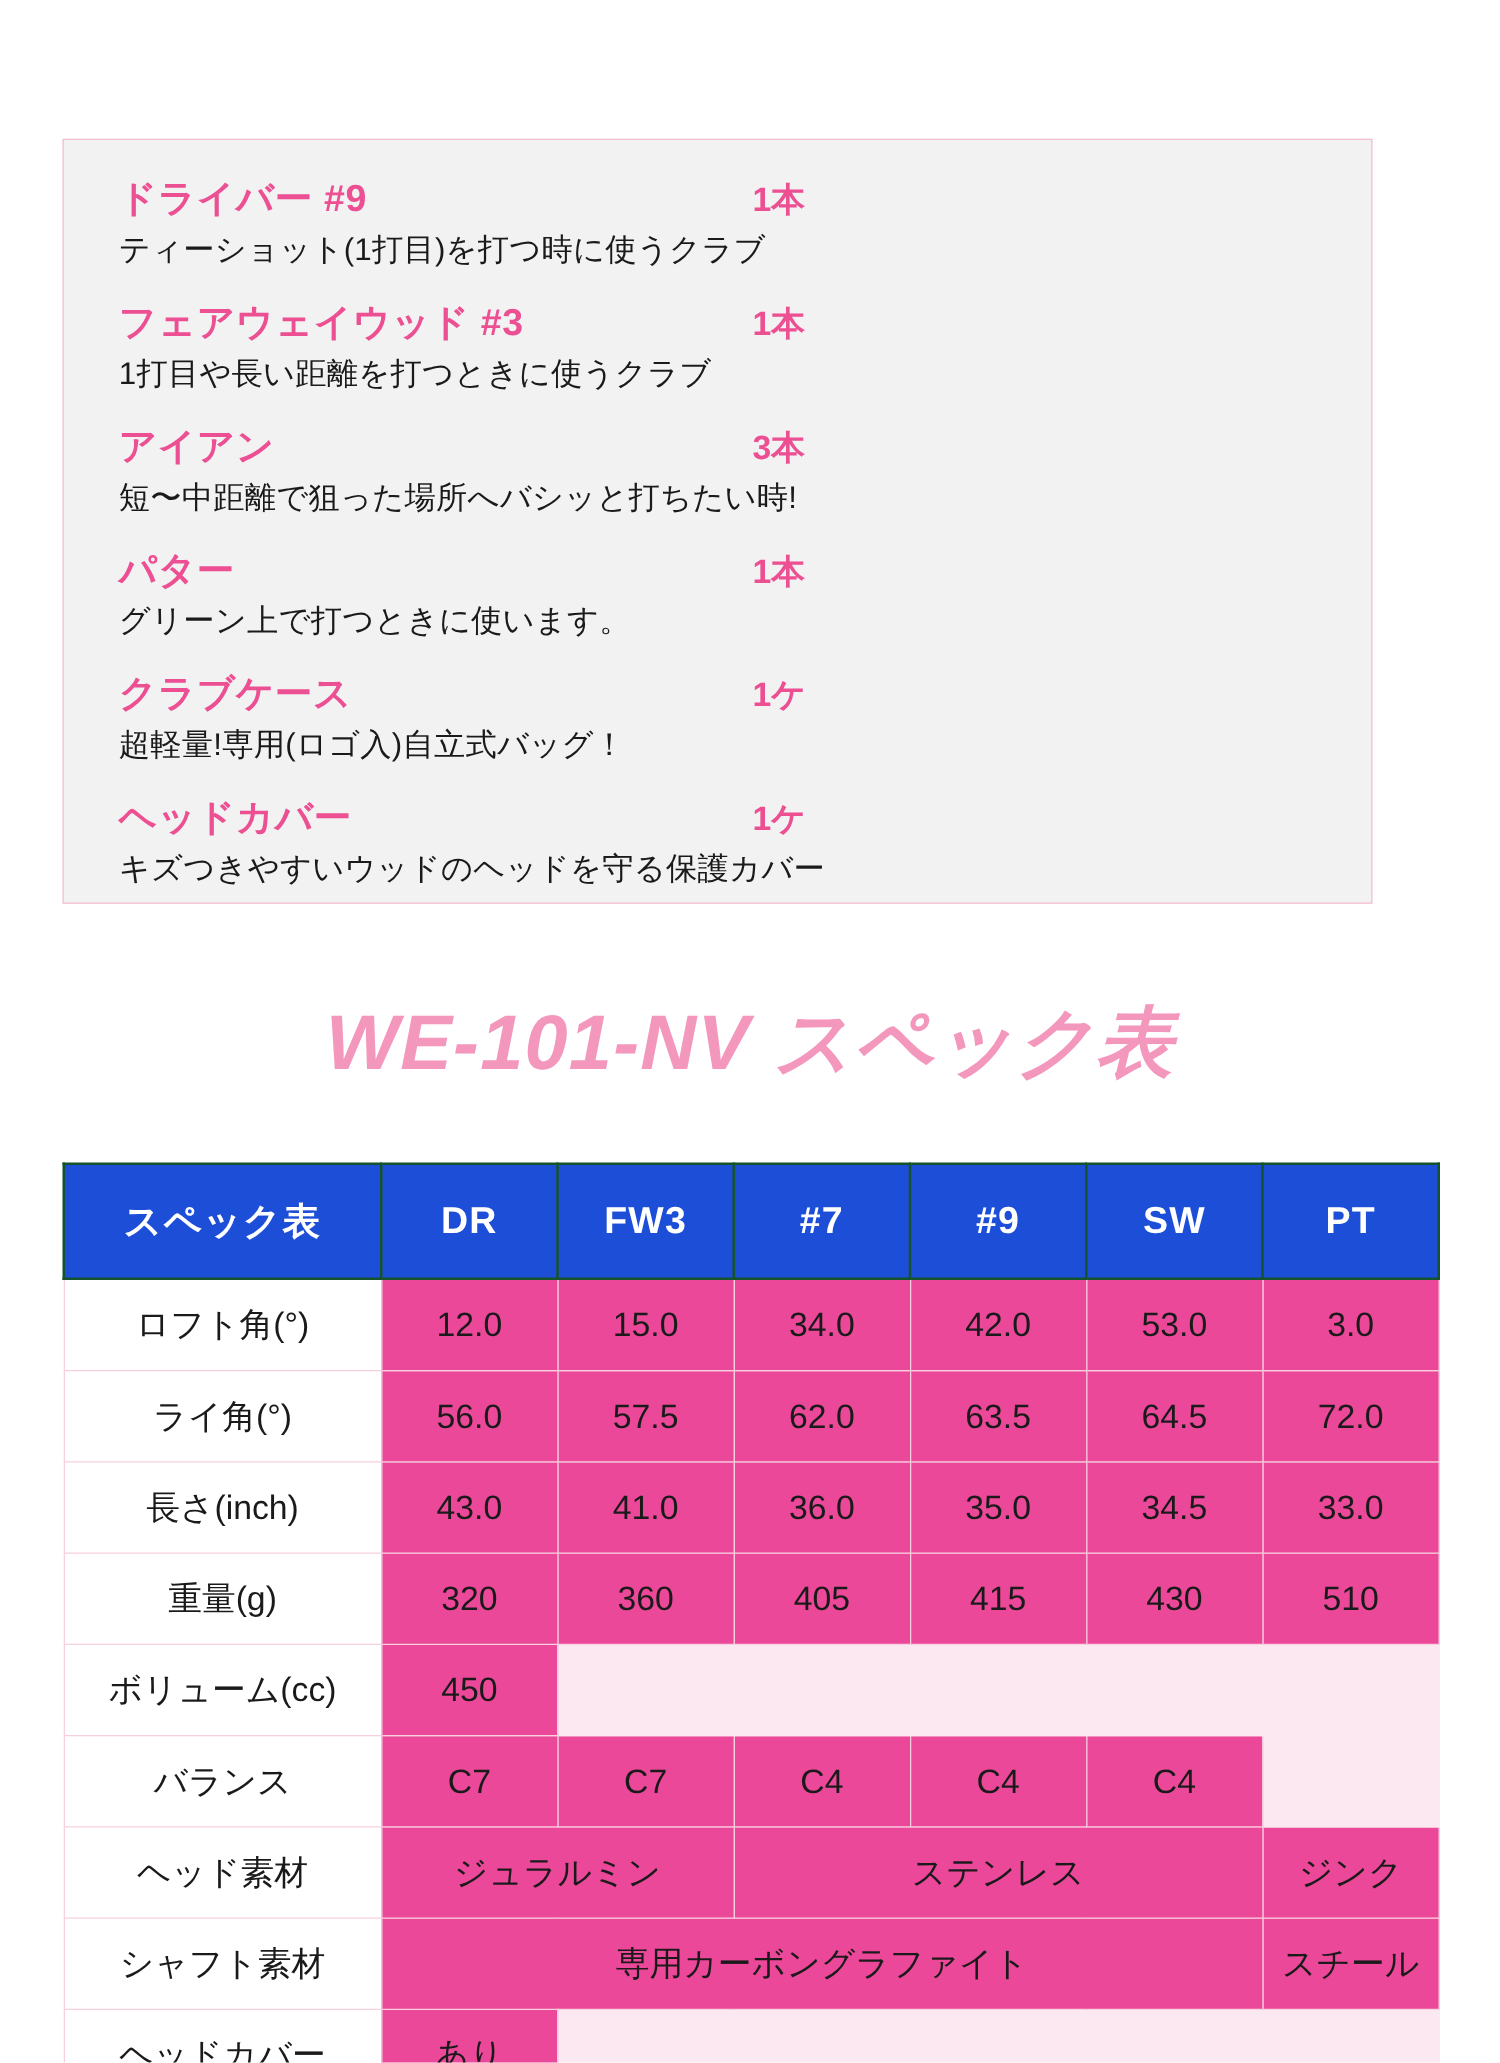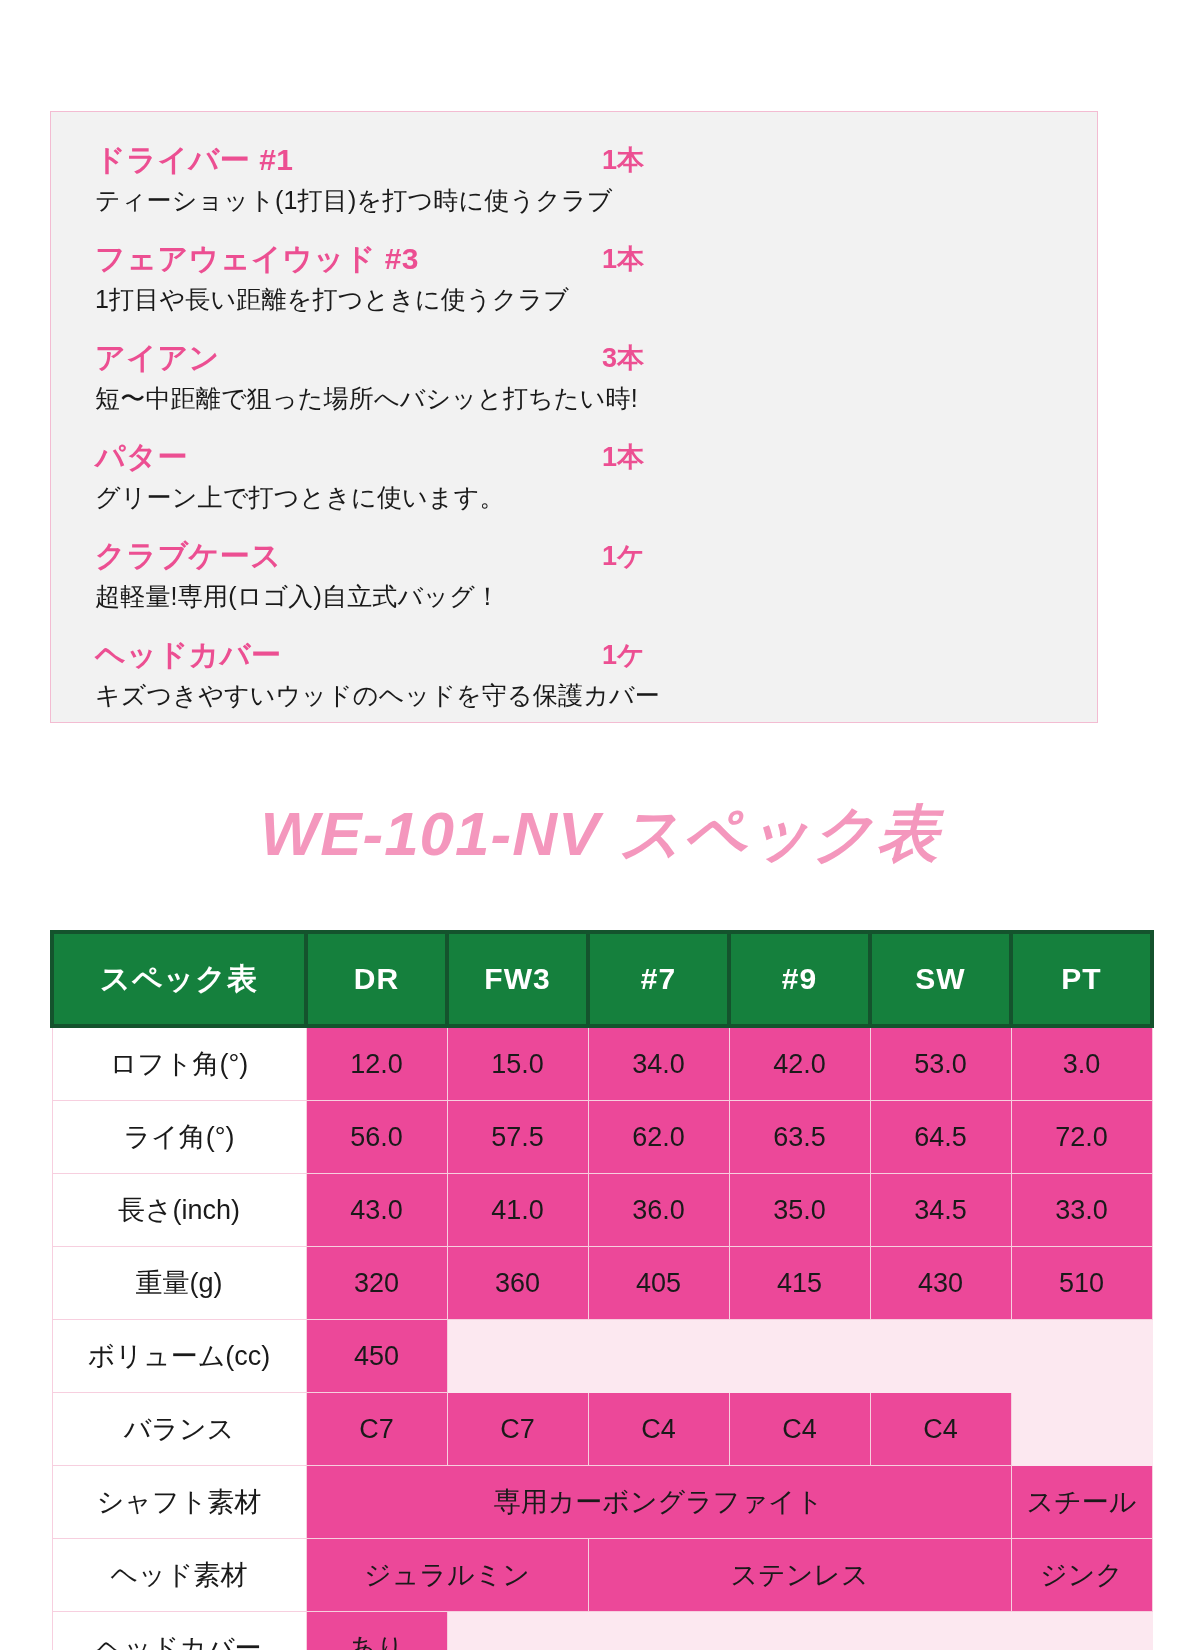--- a/index.html
+++ b/index.html
@@ -87,26 +87,26 @@
     width: 1100px;
   }
   table.spec {
     border-collapse: collapse;
     width: 1100px;
     table-layout: fixed;
   }
   table.spec col.c0 { width: 254px; }
   table.spec col.cx { width: 141px; }
   table.spec th {
-    background: #15803d;
+    background: #1d4ed8;
     color: #ffffff;
     font-size: 30px;
     font-weight: bold;
     height: 88px;
-    border: 4px solid #14532d;
+    border: 2px solid #14532d;
     letter-spacing: 1px;
   }
   table.spec th.first {
     font-size: 30px;
   }
   table.spec td {
     border: 1px solid #f7cfdf;
     height: 70px;
     text-align: center;
     font-size: 27px;
@@ -125,21 +125,21 @@
   }
 </style>
 </head>
 <body>
 
 <div class="club-panel">
   <div class="club-list">
 
     <div class="club-item">
       <div class="club-head">
-        <span class="club-name">ドライバー #1</span>
+        <span class="club-name">ドライバー #9</span>
         <span class="club-qty">1本</span>
       </div>
       <div class="club-desc">ティーショット(1打目)を打つ時に使うクラブ</div>
     </div>
 
     <div class="club-item">
       <div class="club-head">
         <span class="club-name">フェアウェイウッド #3</span>
         <span class="club-qty">1本</span>
       </div>
@@ -257,33 +257,33 @@
         <td class="rowhead">バランス</td>
         <td>C7</td>
         <td>C7</td>
         <td>C4</td>
         <td>C4</td>
         <td>C4</td>
         <td class="empty"></td>
       </tr>
 
       <tr>
-        <td class="rowhead">シャフト素材</td>
-        <td colspan="5">専用カーボングラファイト</td>
-        <td>スチール</td>
-      </tr>
-
-      <tr>
         <td class="rowhead">ヘッド素材</td>
         <td colspan="2">ジュラルミン</td>
         <td colspan="3">ステンレス</td>
         <td>ジンク</td>
       </tr>
 
       <tr>
+        <td class="rowhead">シャフト素材</td>
+        <td colspan="5">専用カーボングラファイト</td>
+        <td>スチール</td>
+      </tr>
+
+      <tr>
         <td class="rowhead">ヘッドカバー</td>
         <td>あり</td>
         <td class="empty" colspan="5"></td>
       </tr>
 
     </tbody>
   </table>
 </div>
 
 </body></html>

